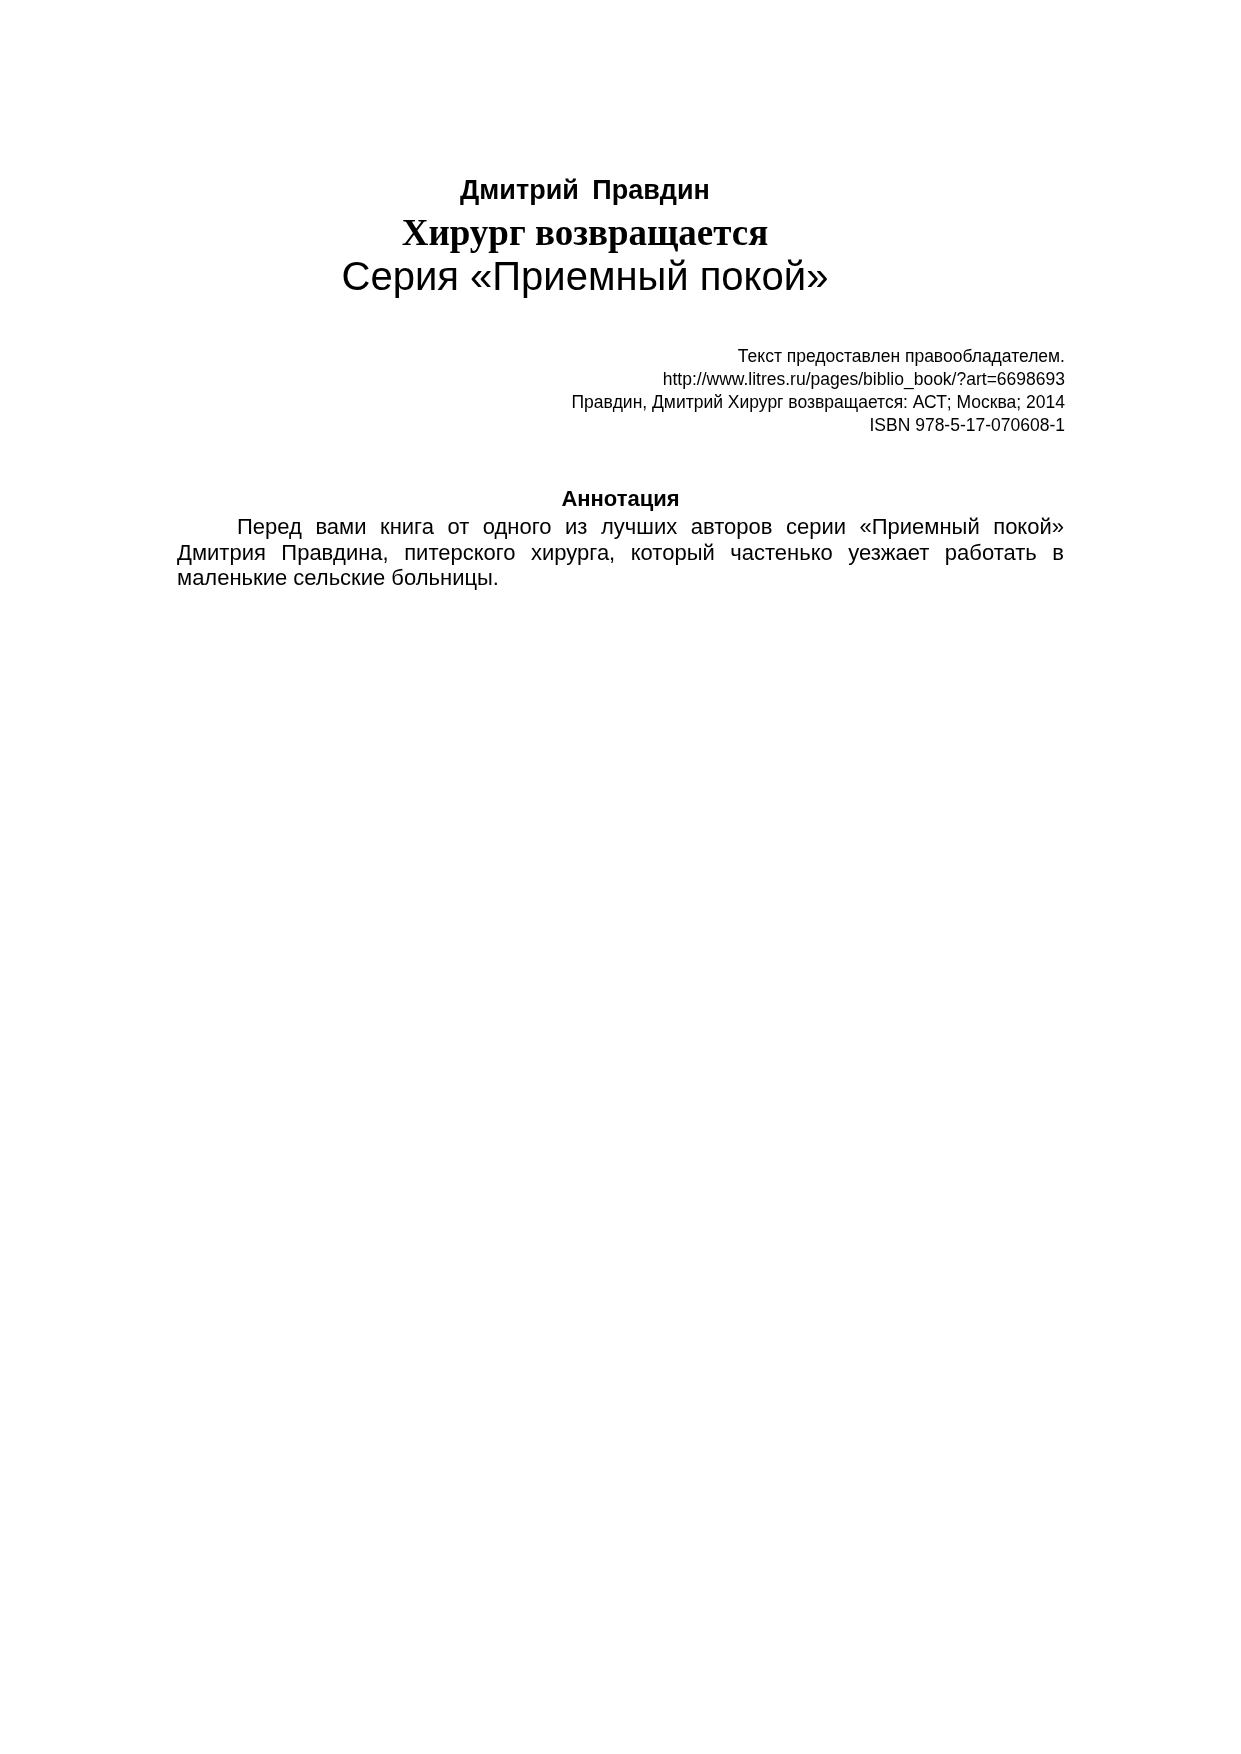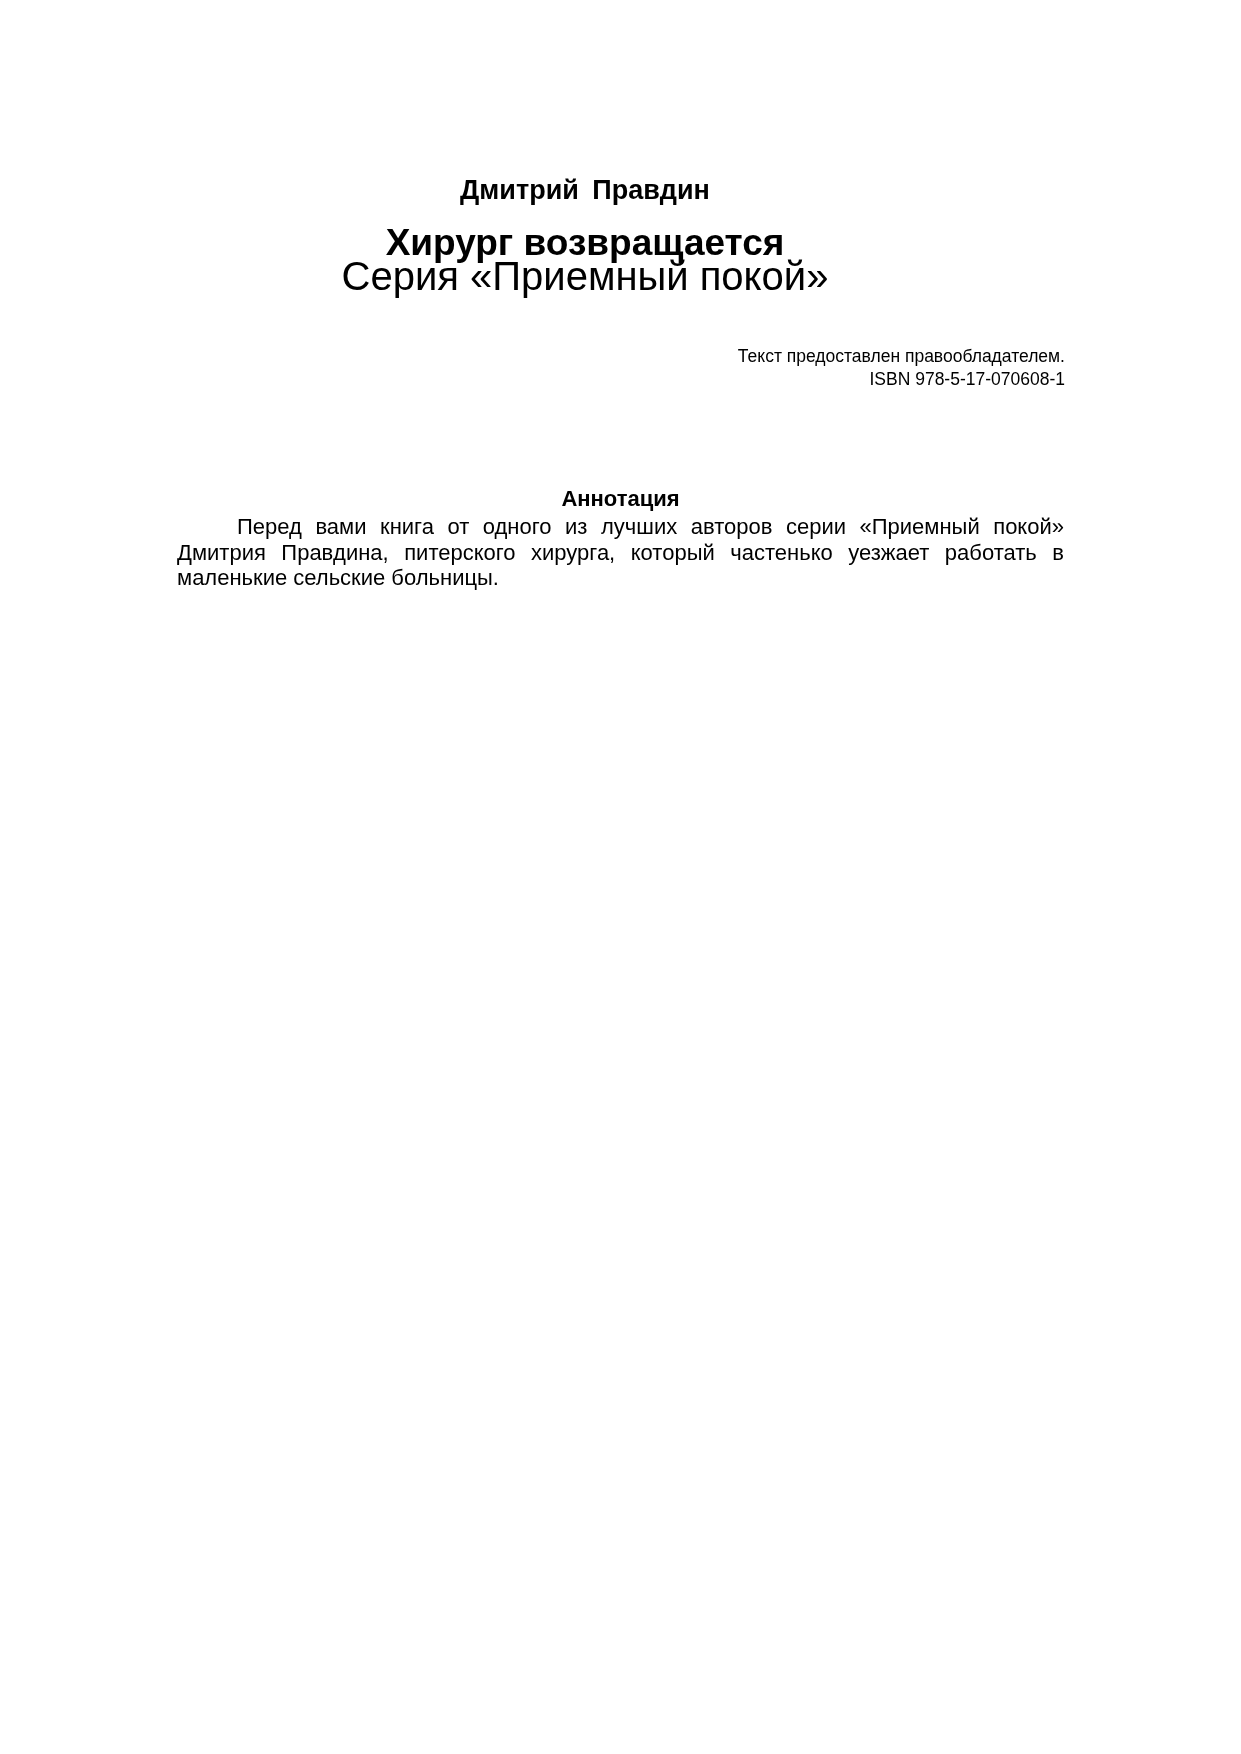--- a/index.html
+++ b/index.html
@@ -1,39 +1,41 @@
 <!DOCTYPE html>
 <html><head>
 <meta charset="utf-8">
 <style>
   html, body { margin: 0; padding: 0; background: #ffffff; }
   body { width: 1241px; height: 1754px; position: relative; overflow: hidden;
          font-family: "Liberation Sans", sans-serif; color: #000; }
   .page { position: absolute; left: 0; top: 0; width: 1241px; height: 1754px; background: #fff; }
   .title-block { position: absolute; left: 0; width: 1170px; text-align: center; }
   .author { top: 172px; font-size: 27px; font-weight: bold; line-height: 36px; word-spacing: 6px; }
-  .book-title { top: 220px; font-size: 37px; font-weight: bold; line-height: 46px; }
+  .book-title { top: 210px; font-size: 37px; font-weight: bold; line-height: 46px; font-family: Liberation Serif, serif; }
   .series { top: 255px; font-size: 40px; font-weight: normal; line-height: 42px; }
   .meta { position: absolute; right: 176px; top: 345px; text-align: right;
           font-size: 17.5px; line-height: 23px; }
   .meta div { white-space: nowrap; }
   .annotation { position: absolute; left: 177px; width: 887px; top: 484px; }
   .annotation h2 { margin: 0; text-align: center; font-size: 22px; font-weight: bold; line-height: 30px; }
   .annotation p { margin: 0; text-align: justify; text-indent: 60px; font-size: 22px; line-height: 25.5px; }
 </style>
 </head>
 <body>
 
 <div class="page">
   <div class="title-block author">Дмитрий  Правдин</div>
   <div class="title-block book-title">Хирург возвращается</div>
   <div class="title-block series">Серия «Приемный покой»</div>
 
   <div class="meta">
     <div>Текст предоставлен правообладателем.</div>
+    <div>http://www.litres.ru/pages/biblio_book/?art=6698693</div>
+    <div>Правдин, Дмитрий Хирург возвращается: АСТ; Москва; 2014</div>
     <div>ISBN 978-5-17-070608-1</div>
   </div>
 
   <div class="annotation">
     <h2>Аннотация</h2>
     <p>Перед вами книга от одного из лучших авторов серии «Приемный покой» Дмитрия Правдина, питерского хирурга, который частенько уезжает работать в маленькие сельские больницы.</p>
   </div>
 </div>
 
 </body></html>

